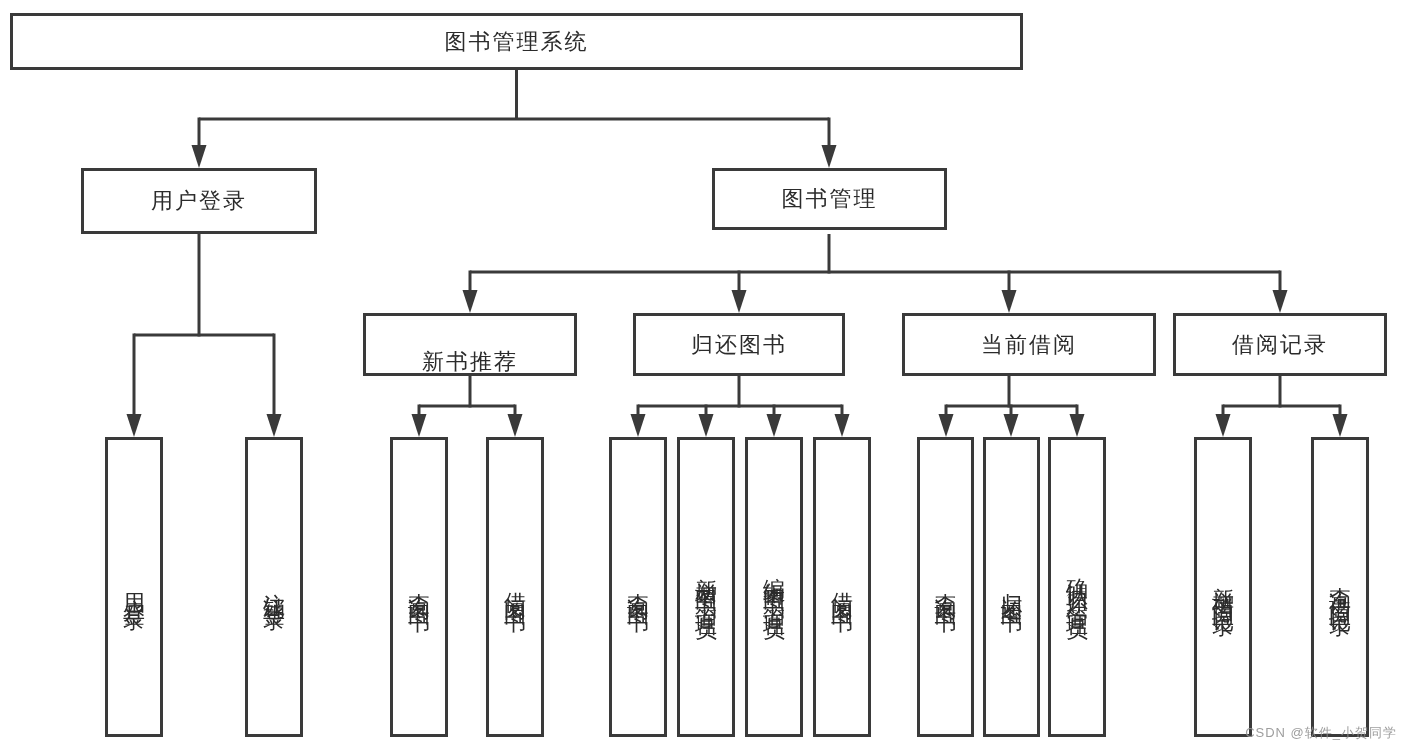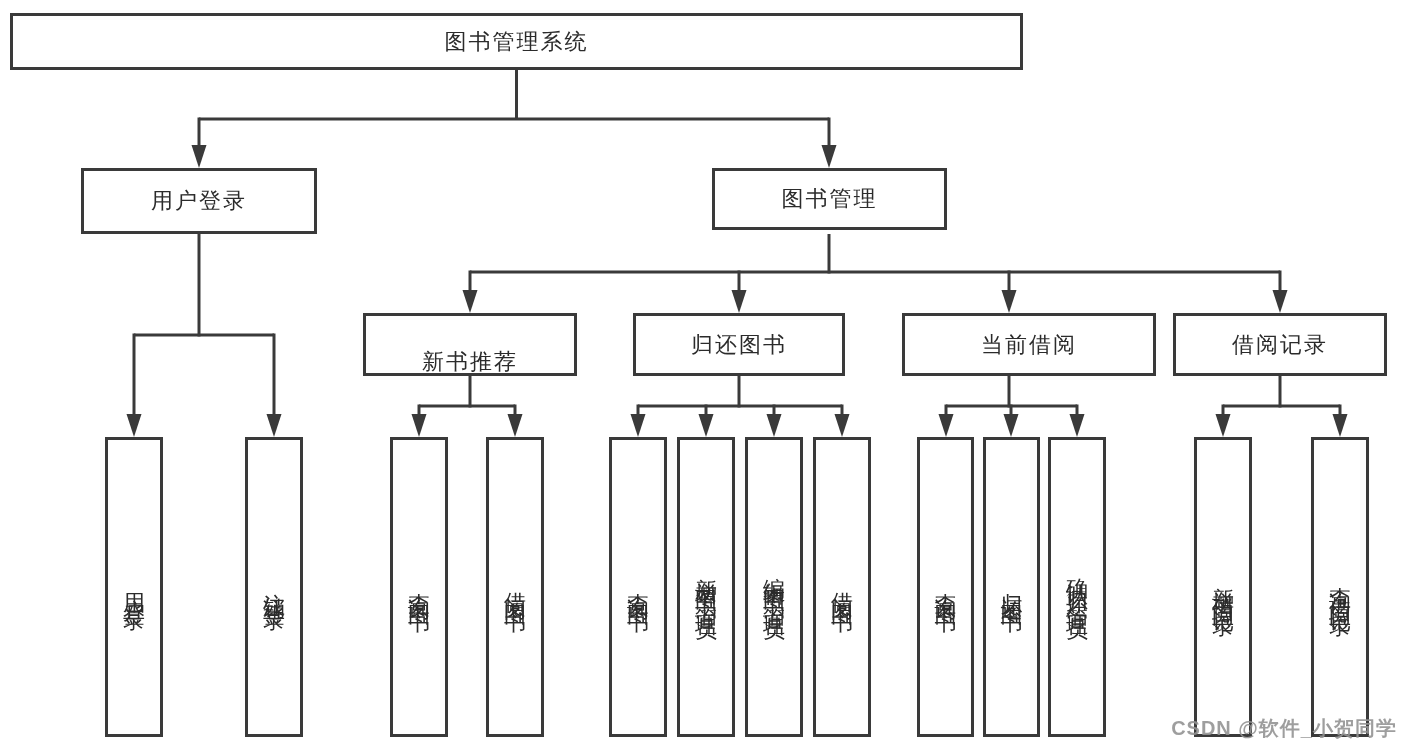--- a/index.html
+++ b/index.html
@@ -40,25 +40,24 @@
     line-height: 1;
     font-size: 22px;
     top: 437px;
     height: 300px;
     width: 58px;
   }
   .watermark {
     position: absolute;
     right: 8px;
     bottom: 5px;
-    font-size: 20px;
+    font-size: 13px;
     color: rgba(148, 148, 148, 0.9);
     letter-spacing: 1px;
     z-index: 5;
-    font-weight: bold;
   }
   
   .n-root { left: 10px; top: 13px; width: 1013px; height: 57px; }
   
   .n-l2-0 { left: 81px;  top: 168px; width: 236px; height: 66px; }
   .n-l2-1 { left: 712px; top: 168px; width: 235px; height: 62px; }
   
   .n-l3-0 { left: 363px;  top: 313px; width: 214px; height: 63px; align-items: flex-end; }
   .n-l3-1 { left: 633px;  top: 313px; width: 212px; height: 63px; }
   .n-l3-2 { left: 902px;  top: 313px; width: 254px; height: 63px; }

